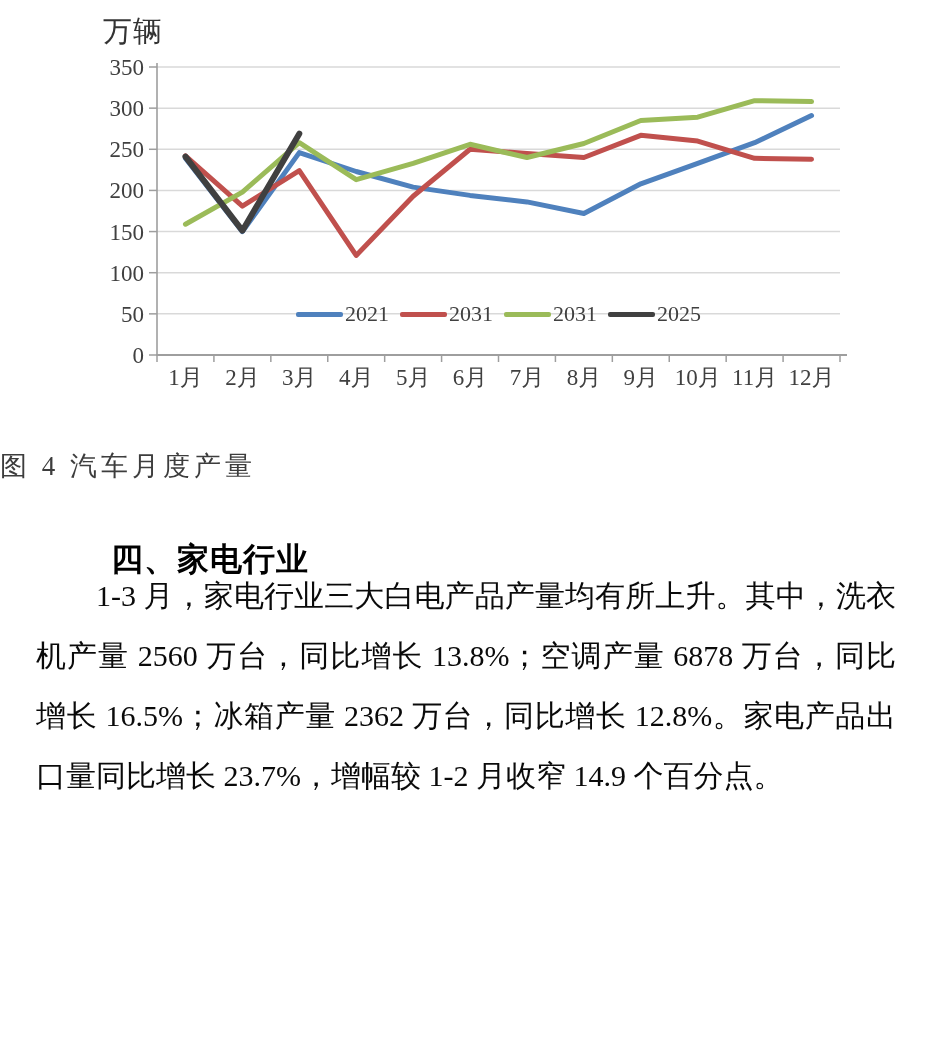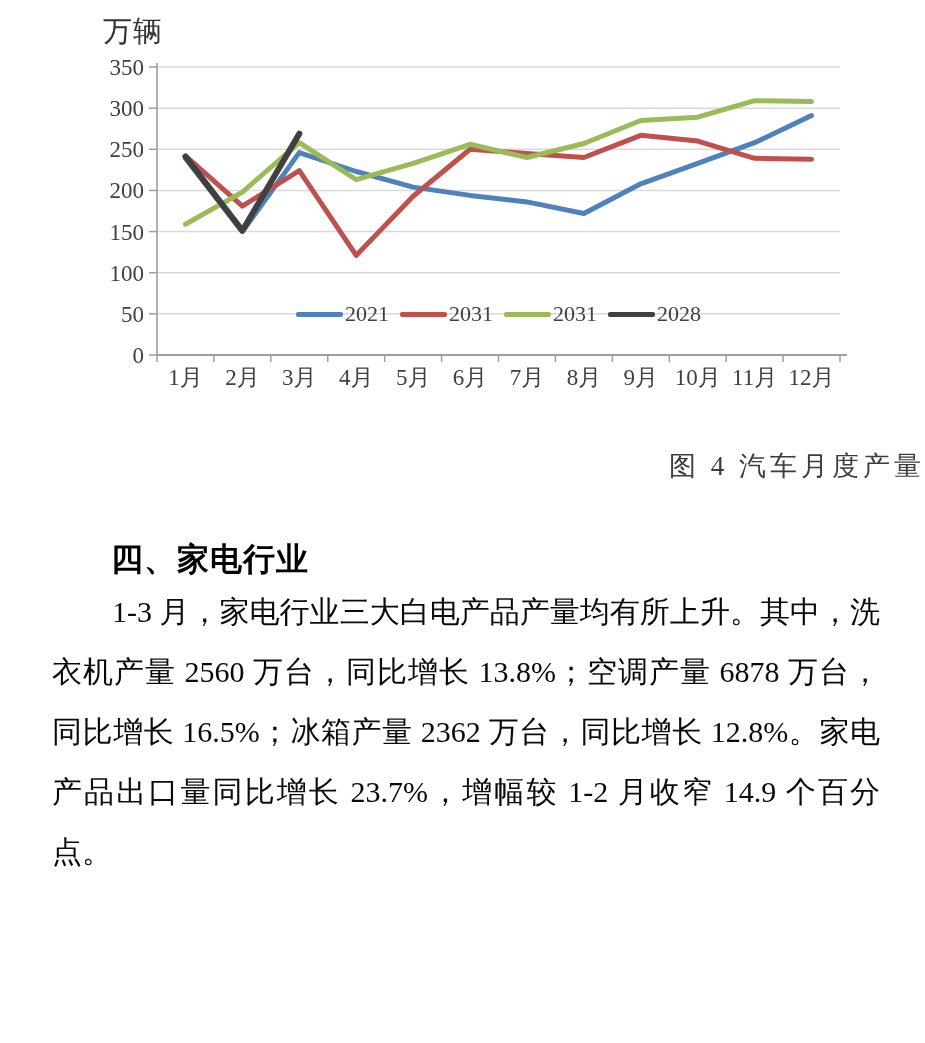--- a/index.html
+++ b/index.html
@@ -9,27 +9,27 @@
   #chart-figure{position:absolute;left:0;top:0;width:925px;height:400px;}
   #chart-svg{position:absolute;left:0;top:0;}
   #chart-svg text{font-family:"Liberation Serif","DejaVu Serif",serif;font-size:23px;fill:#404040;}
   #unit-label{position:absolute;left:103px;top:12px;font-size:29px;color:#333;letter-spacing:1px;}
   #legend{position:absolute;left:157px;top:301px;width:683px;height:26px;
           display:flex;justify-content:center;align-items:center;gap:11px;}
   .legend-item{display:flex;align-items:center;}
   .swatch{display:inline-block;width:47px;height:5px;border-radius:2px;margin-right:2px;}
   .legend-label{font-size:22px;color:#404040;}
   
-  #caption{position:absolute;left:0;top:448px;width:925px;text-align:right;
+  #caption{position:absolute;left:0;top:448px;width:925px;text-align:left;
            font-size:27px;color:#3d3d3d;letter-spacing:4px;}
   
   #heading{position:absolute;left:99px;top:526px;margin:12px;font-size:32px;font-weight:700;
            font-family:"Liberation Sans","DejaVu Sans",sans-serif;color:#000;letter-spacing:1px;}
   #bodytext{position:absolute;left:36px;top:566px;width:860px;}
-  #bodytext p{margin:16px;font-size:30px;line-height:60px;text-align:justify;
+  #bodytext p{margin:0;font-size:30px;line-height:60px;text-align:justify;
               text-indent:60px;color:#0a0a0a;}
 </style>
 </head>
 <body>
 
 <div id="page">
 
   <div id="chart-figure">
     <div id="unit-label">万辆</div>
     <svg id="chart-svg" width="925" height="400" viewBox="0 0 925 400">
@@ -96,21 +96,21 @@
       <span class="legend-item">
         <span class="swatch" style="background: rgb(192, 80, 77);"></span>
         <span class="legend-label">2031</span>
       </span>
       <span class="legend-item">
         <span class="swatch" style="background: rgb(155, 187, 89);"></span>
         <span class="legend-label">2031</span>
       </span>
       <span class="legend-item">
         <span class="swatch" style="background: rgb(64, 64, 64);"></span>
-        <span class="legend-label">2028</span>
+        <span class="legend-label">2025</span>
       </span>
     </div>
   </div>
 
   <div id="caption">图 4 汽车月度产量</div>
 
   <h2 id="heading">四、家电行业</h2>
 
   <div id="bodytext">
     <p>1-3 月，家电行业三大白电产品产量均有所上升。其中，洗衣机产量 2560 万台，同比增长 13.8%；空调产量 6878 万台，同比增长 16.5%；冰箱产量 2362 万台，同比增长 12.8%。家电产品出口量同比增长 23.7%，增幅较 1-2 月收窄 14.9 个百分点。</p>

